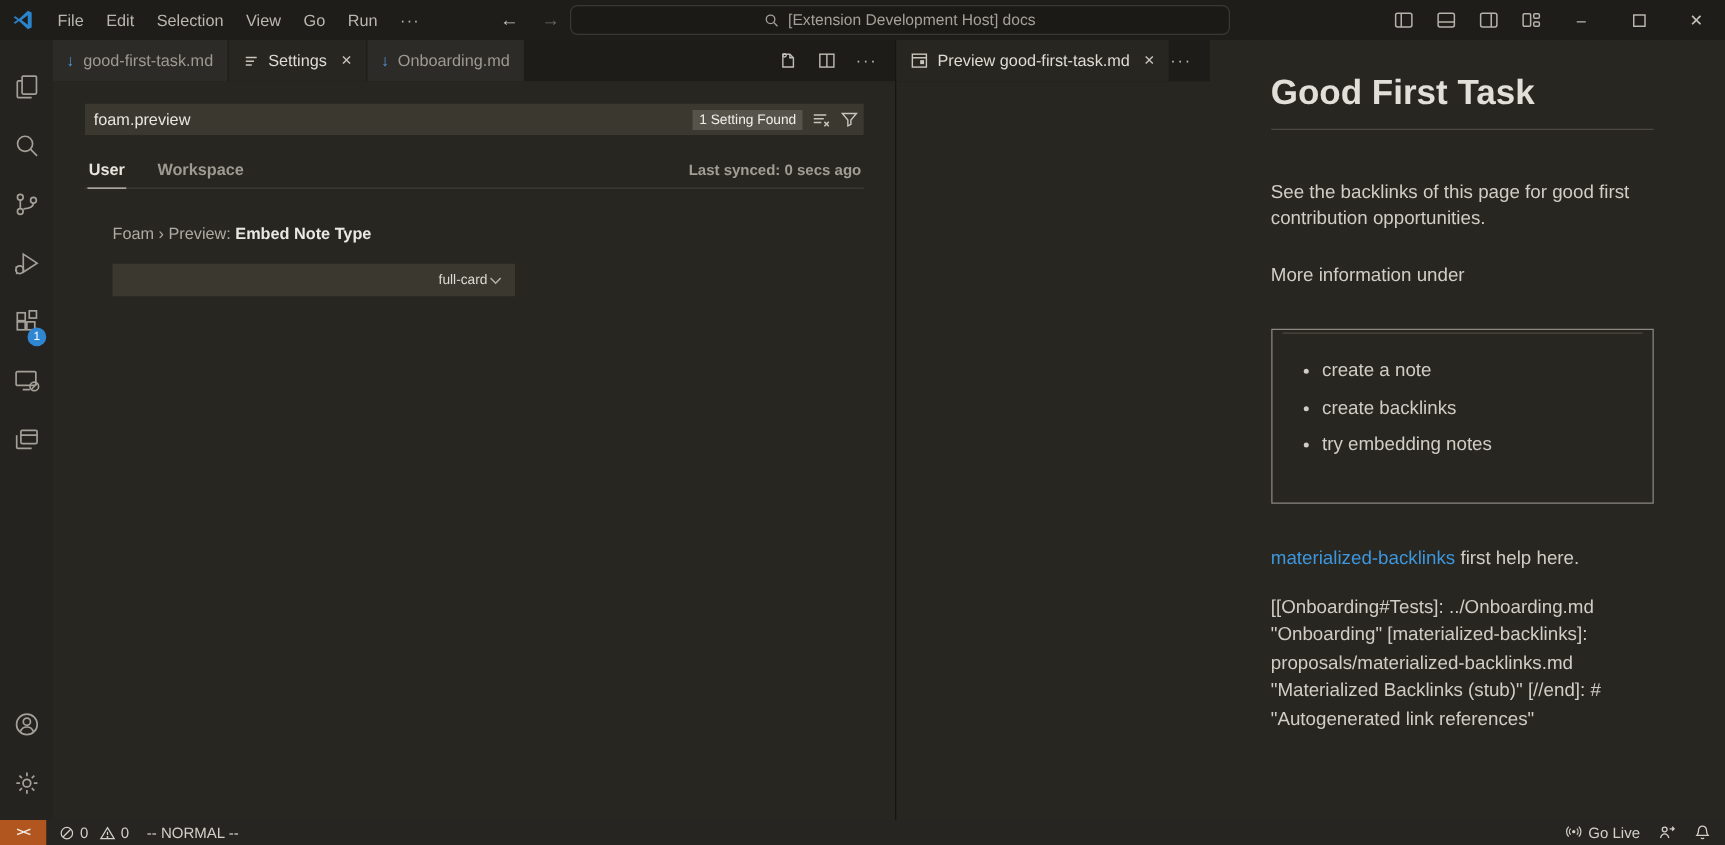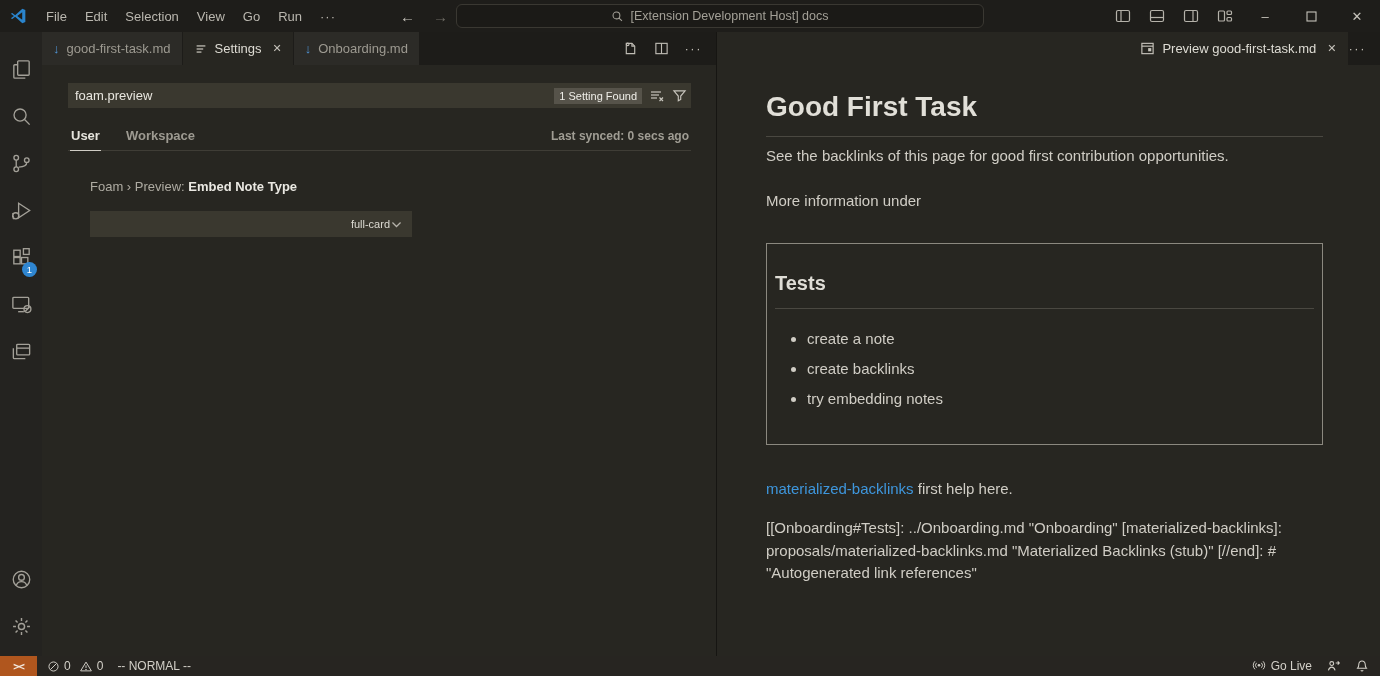--- a/index.html
+++ b/index.html
@@ -34,21 +34,21 @@
   
   .activitybar { width:42px; background:#242320; display:flex; flex-direction:column; align-items:center; padding-top:14px; flex:0 0 42px; }
   .ab-icon { position:relative; width:42px; height:47px; display:flex; align-items:center; justify-content:center; color:#a3a098; }
   .ab-badge { position:absolute; right:5px; bottom:4px; width:15px; height:15px; border-radius:50%;
     background:#2f86d1; color:#fff; font-size:9.5px; display:flex; align-items:center; justify-content:center; }
   .ab-spacer { flex:1; }
 
   
   .settings-pane { width:674px; display:flex; flex-direction:column; flex:0 0 674px; }
   .pane-divider { width:1px; background:#161512; flex:0 0 1px; }
-  .preview-pane { flex:1; display:flex; flex-direction:column; min-width:0;align-items:flex-end; }
+  .preview-pane { flex:1; display:flex; flex-direction:row; min-width:0; }
 
   
   .tabbar { height:33px; background:#1d1c19; display:flex; align-items:stretch; flex:0 0 33px; }
   .tab { display:flex; align-items:center; gap:7px; padding:0 11px; font-size:13px; margin-right:1px; cursor:default; white-space:nowrap; }
   .tab.inactive { background:#2c2b27; color:#9d9a91; }
   .tab.active { background:#272621; color:#dedcd4; }
   .tab-close { font-size:11px; color:#c5c2ba; margin-left:4px; }
   .md-arrow { color:#4f94d6; font-weight:bold; font-size:13px; }
   .tab-actions { margin-left:auto; display:flex; align-items:center; gap:16px; padding-right:14px; color:#c0bdb5; }
   .dots { letter-spacing:1.5px; color:#c0bdb5; font-size:13px; }
@@ -73,21 +73,21 @@
     margin-top:17px; width:322px; height:26px; background:#3a382f;
     display:flex; align-items:center; justify-content:flex-end;
     padding:0 9px; color:#dcdad2; font-size:11px;
   }
 
   
   .md-body { padding:20px 57px 0 49px; background:#272621; flex:1; overflow:hidden;
     font-size:15px; line-height:1.45; color:#d0cdc5; }
   .md-h1 { font-size:28px; font-weight:600; color:#e1dfd8; margin:2px 0 8px; }
   .md-hr { border:none; border-top:1px solid #4a4841; }
-  .md-p1 { margin-top:8px; }
+  .md-p1 { margin-top:39px; }
   .md-p2 { margin-top:24px; }
   .note-card { margin-top:31px; border:1px solid #8b887f; padding:2px 8px 27px; }
   .note-card h2 { font-size:20px; font-weight:600; color:#dfddd6; margin:23px 0 10px; }
   .note-card ul { margin-top:19px; padding-left:32px; }
   .note-card li { margin-bottom:8px; }
   .md-linkline { margin-top:33px; }
   .md-link { color:#3e96dc; text-decoration:none; }
   .md-refs { margin-top:17px; line-height:1.5; }
 
   
@@ -335,21 +335,20 @@
       </div>
     </div>
 
     <div class="md-body">
       <div class="md-h1">Good First Task</div>
       <hr class="md-hr">
       <p class="md-p1">See the backlinks of this page for good first contribution opportunities.</p>
       <p class="md-p2">More information under</p>
 
       <div class="note-card">
-        <h2>Tests</h2>
         <hr class="md-hr">
         <ul>
           <li>create a note</li>
           <li>create backlinks</li>
           <li>try embedding notes</li>
         </ul>
       </div>
 
       <p class="md-linkline"><a class="md-link" href="#">materialized-backlinks</a><span> first help here.</span></p>
 

